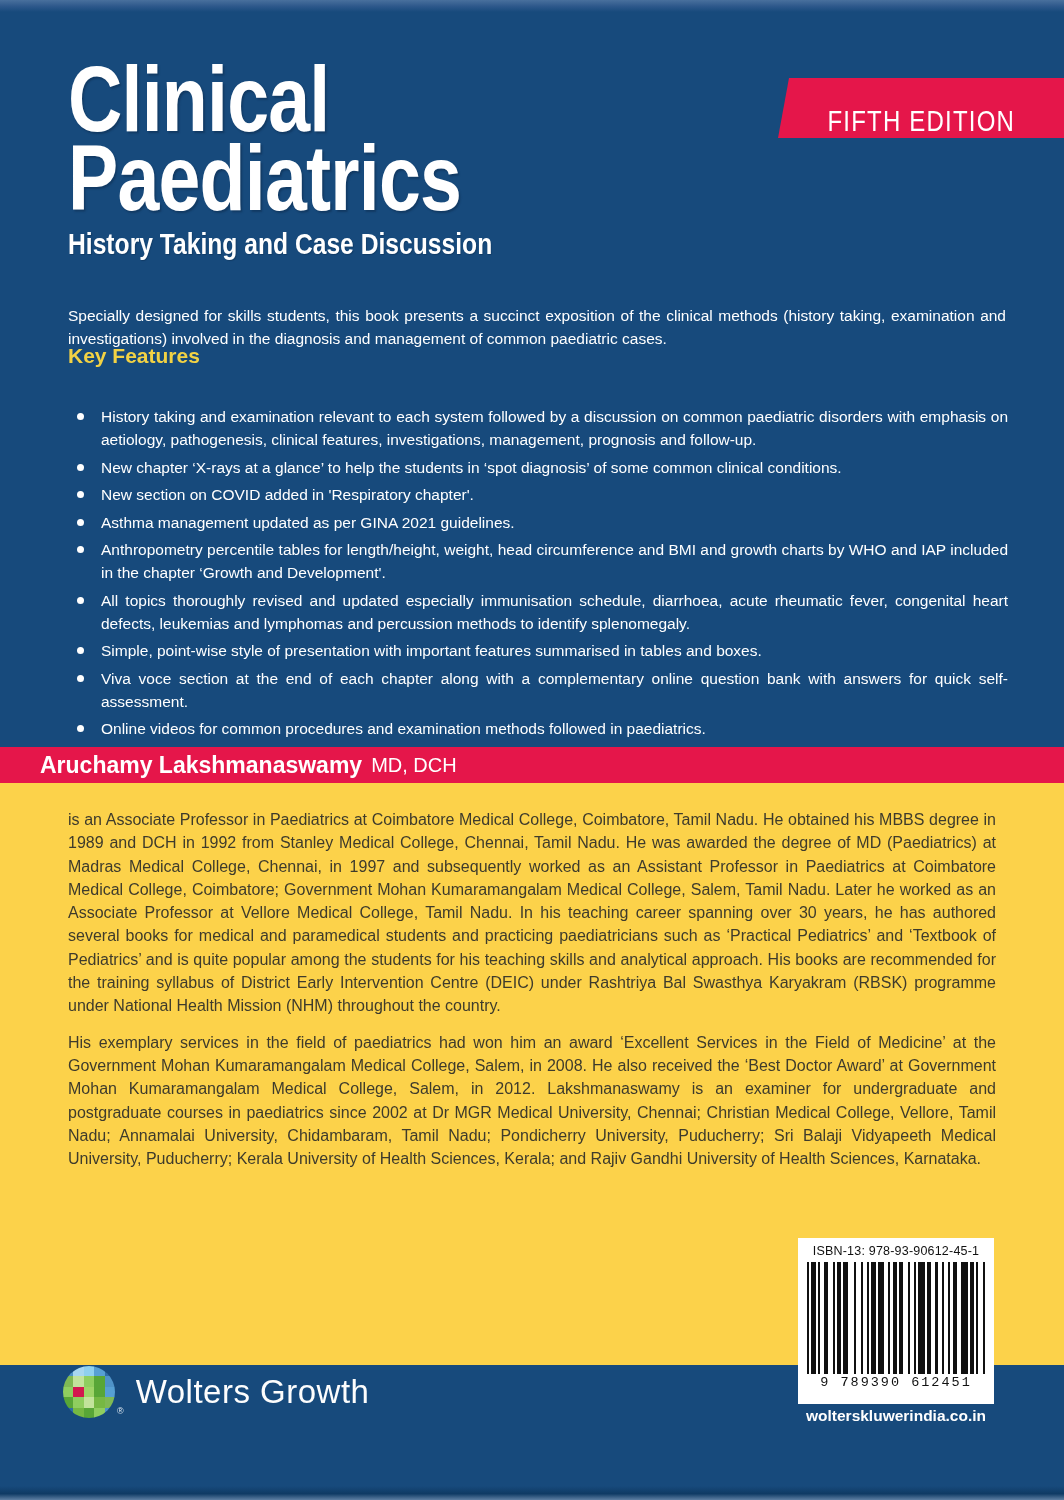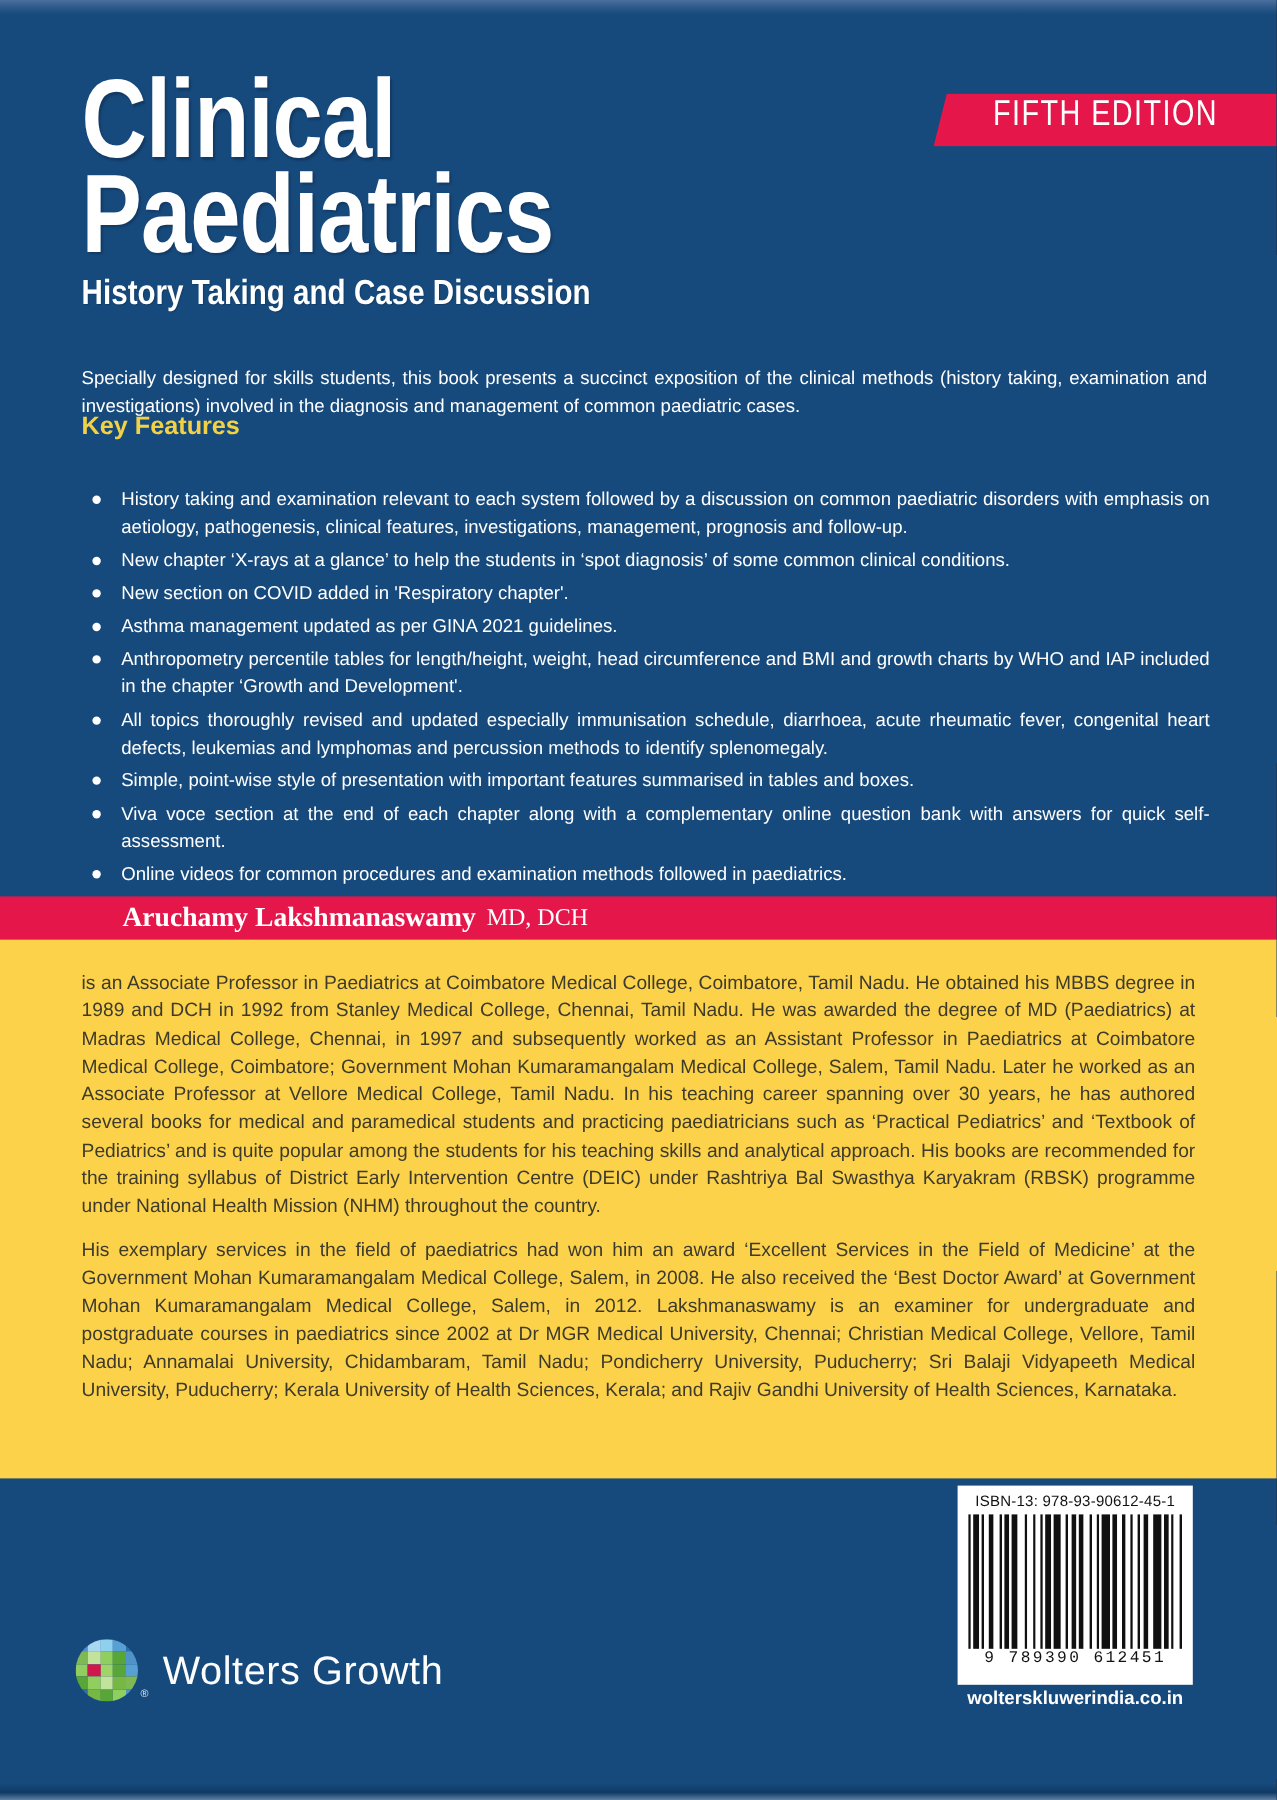--- a/index.html
+++ b/index.html
@@ -7,24 +7,24 @@
   .cover{
     position:relative;width:1064px;height:1500px;overflow:hidden;
     background:var(--cover-blue,#174a7c);color:#fff;
   }
   
   .edge-top{position:absolute;top:0;left:0;right:0;height:12px;
     background:linear-gradient(#49709d,#2c578a 55%,rgba(23,74,124,0));}
   .edge-bottom{position:absolute;bottom:0;left:0;right:0;height:14px;
     background:linear-gradient(rgba(23,74,124,0),#0f3a64 55%,#5e7fa3 100%);}
   
-  .badge{position:absolute;top:78px;left:778px;right:0;height:44px;
+  .badge{position:absolute;top:78px;left:778px;right:0;height:60px;
     background:var(--band-red,#e5164a);
     clip-path:polygon(11px 0,100% 0,100% 100%,0 100%);
-    display:flex;align-items:flex-start;justify-content:center;}
+    display:flex;align-items:flex-end;justify-content:center;}
   .badge span{display:inline-block;font-size:30px;font-weight:400;letter-spacing:1.5px;
     transform:scaleX(.8);white-space:nowrap;color:#fff;}
   
   .title{position:absolute;left:68px;top:60px;font-weight:700;font-size:93px;
     line-height:79px;letter-spacing:-1px;transform:scaleX(.81);transform-origin:left top;
     text-shadow:2px 2px 2px rgba(8,30,54,.35);white-space:nowrap;}
   .subtitle{position:absolute;left:68px;top:228px;font-weight:700;font-size:29px;
     transform:scaleX(.85);transform-origin:left top;letter-spacing:0;white-space:nowrap;
     text-shadow:1px 1px 1px rgba(8,30,54,.3);}
   
@@ -33,25 +33,25 @@
   .kf-heading{position:absolute;left:68px;top:344px;font-size:21px;font-weight:700;
     color:var(--heading-yellow,#f2d244);}
   .kf-lead{position:absolute;left:68px;top:377px;width:938px;font-size:15.5px;line-height:23px;}
   .features{position:absolute;left:68px;top:405px;width:940px;margin:0;padding:0;list-style:none;}
   .features li{position:relative;padding-left:33px;margin-bottom:4.5px;font-size:15.5px;
     line-height:23px;text-align:justify;}
   .features li::before{content:"";position:absolute;left:9px;top:8px;width:7px;height:7px;
     border-radius:50%;background:#fff;}
   
   .author-band{position:absolute;left:0;right:0;top:747px;height:36px;
-    background:var(--band-red,#e5164a);display:flex;align-items:center;padding-left:102px;box-sizing:border-box;font-family:Liberation Serif, serif;}
+    background:var(--band-red,#e5164a);display:flex;align-items:center;padding-left:40px;box-sizing:border-box;}
   .author-band .name{font-weight:700;font-size:23px;}
   .author-band .creds{font-weight:400;font-size:20px;margin-left:9px;}
   
-  .bio{position:absolute;left:0;right:0;top:783px;height:449px;
+  .bio{position:absolute;left:0;right:0;top:783px;height:582px;
     background:var(--panel-yellow,#fcd24a);color:var(--bio-text,#3e3b2c);
     padding:25px 68px 16px;box-sizing:border-box;}
   .bio p{margin:0 0 13px;font-size:16px;line-height:23.3px;text-align:justify;}
   
   .logo{position:absolute;left:63px;top:1366px;display:flex;align-items:center;}
   .globe{width:52px;height:52px;border-radius:50%;overflow:hidden;display:grid;
     grid-template-columns:repeat(5,1fr);grid-template-rows:repeat(5,1fr);flex:0 0 auto;}
   .globe b{display:block;}
   .reg{font-size:9px;align-self:flex-end;margin:0 0 2px 2px;color:#dfe8f1;}
   .publisher-name{font-size:33px;font-weight:400;letter-spacing:.5px;margin-left:12px;

